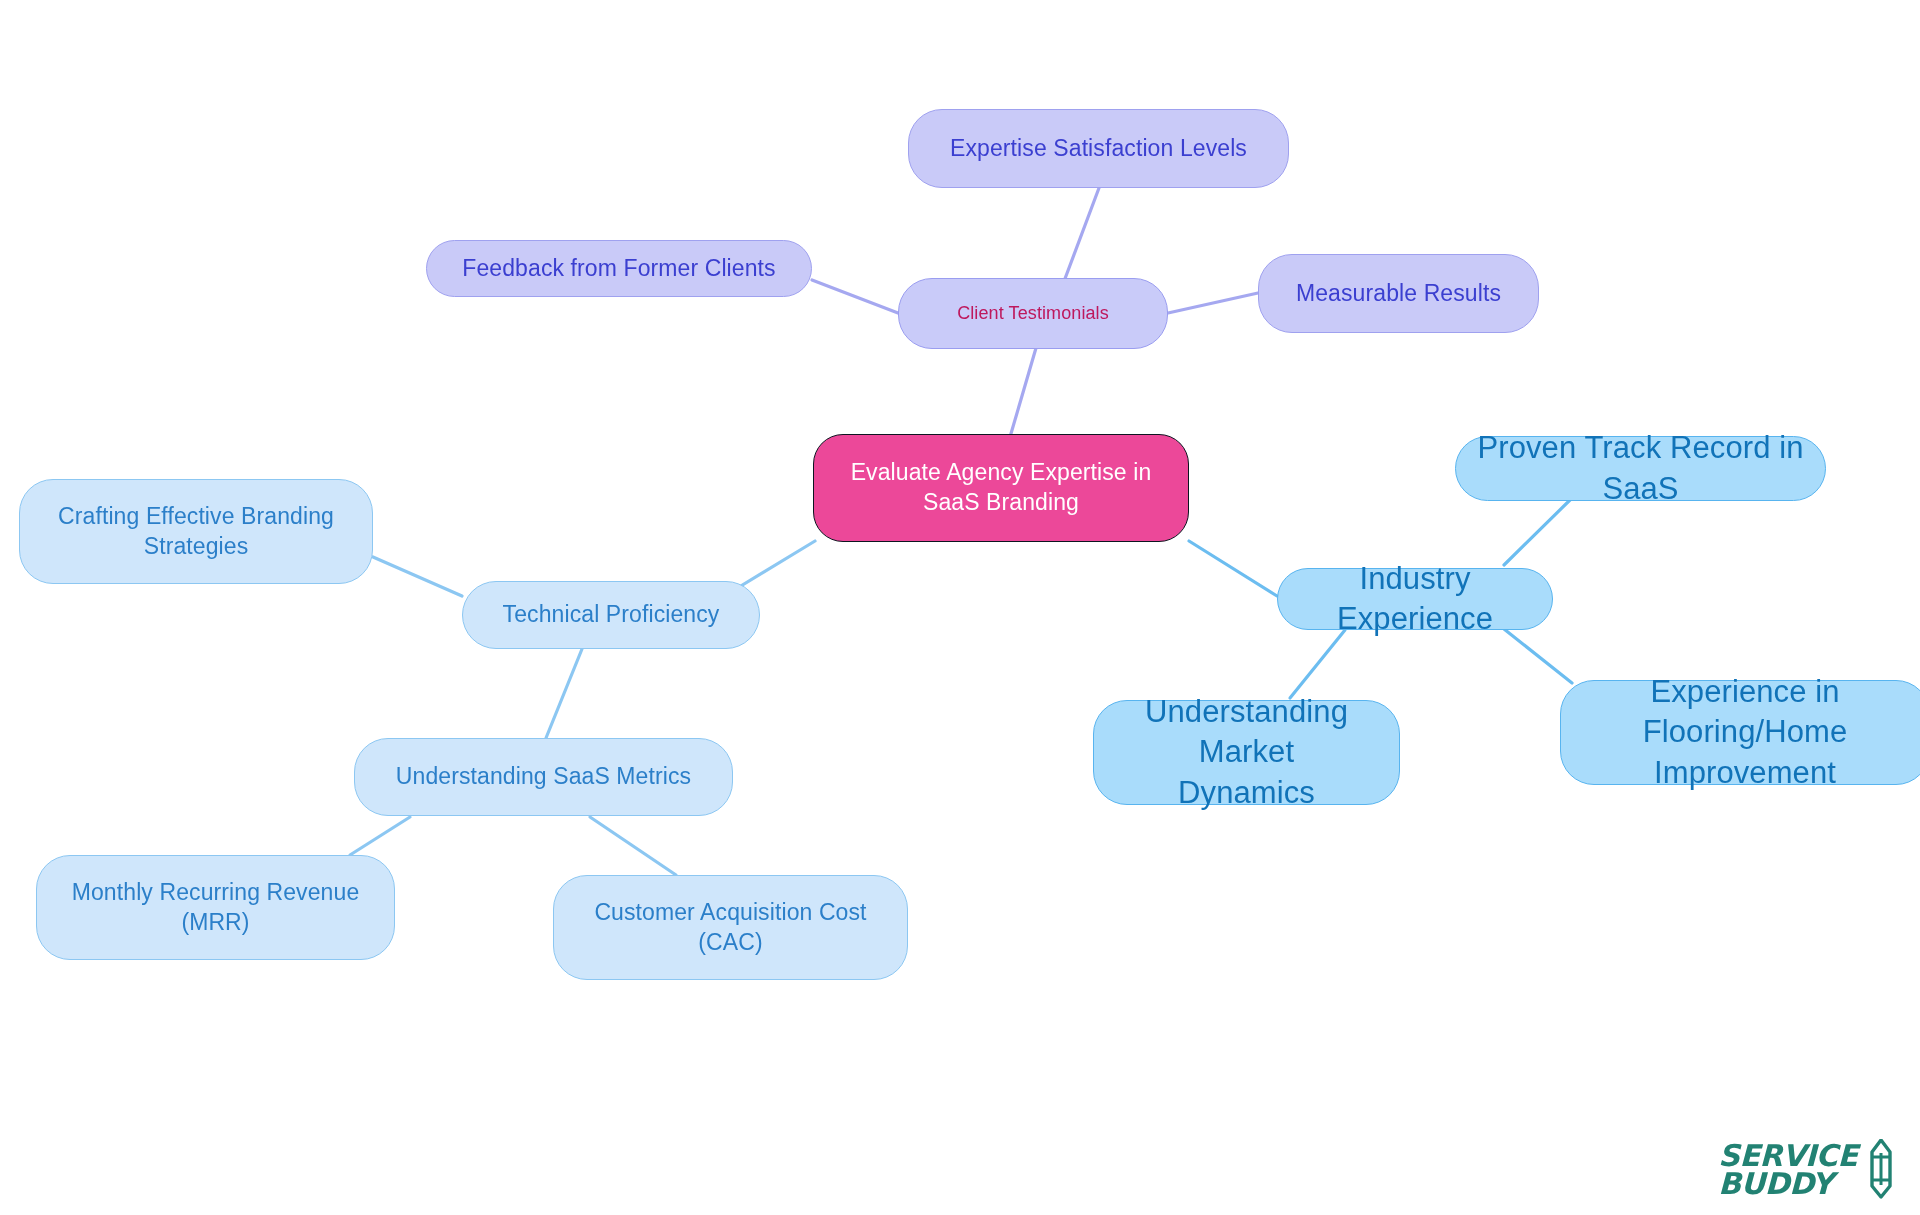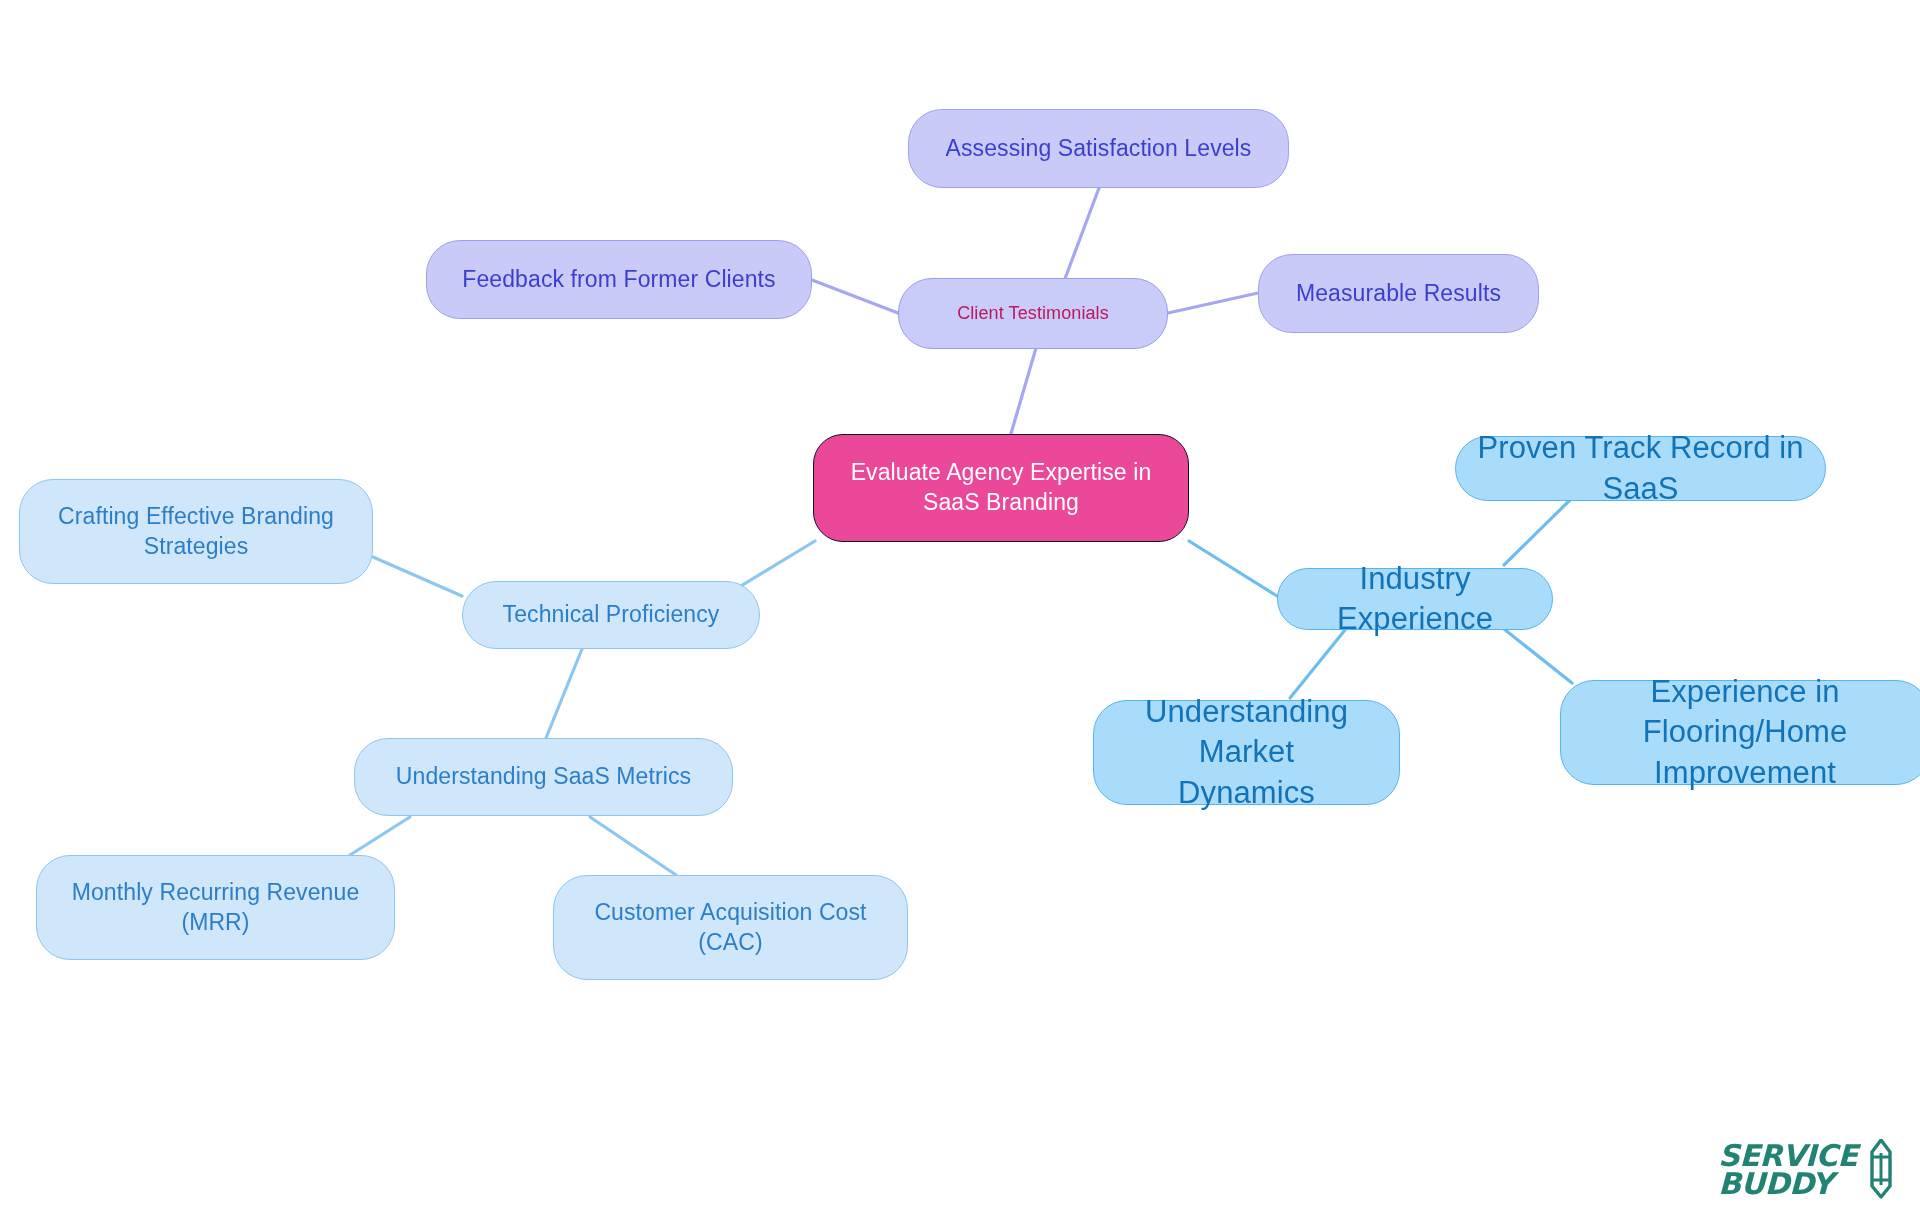--- a/index.html
+++ b/index.html
@@ -131,23 +131,23 @@
     <line x1="410" y1="817" x2="350" y2="855" stroke="#8cc7f2" stroke-width="3.2"></line>
 
     <line x1="590" y1="817" x2="676" y2="875" stroke="#8cc7f2" stroke-width="3.2"></line>
   </svg>
 
   <div class="node-box node-root" style="left:813px; top:434px; width:376px; height:108px;">Evaluate Agency Expertise in
 SaaS Branding</div>
 
   <div class="node-box node-purple-branch" style="left:898px; top:278px; width:270px; height:71px;">Client Testimonials</div>
 
-  <div class="node-box node-purple-leaf" style="left:908px; top:109px; width:381px; height:79px;">Assessing Satisfaction Levels</div>
+  <div class="node-box node-purple-leaf" style="left:908px; top:109px; width:381px; height:79px;">Expertise Satisfaction Levels</div>
 
-  <div class="node-box node-purple-leaf" style="left:426px; top:240px; width:386px; height:79px;">Feedback from Former Clients</div>
+  <div class="node-box node-purple-leaf" style="left:426px; top:240px; width:386px; height:57px;">Feedback from Former Clients</div>
 
   <div class="node-box node-purple-leaf" style="left:1258px; top:254px; width:281px; height:79px;">Measurable Results</div>
 
   <div class="node-box node-blue-strong" style="left:1277px; top:568px; width:276px; height:62px;">Industry Experience</div>
 
   <div class="node-box node-blue-strong" style="left:1455px; top:436px; width:371px; height:65px;">Proven Track Record in SaaS</div>
 
   <div class="node-box node-blue-strong" style="left:1560px; top:680px; width:370px; height:105px;">Experience in Flooring/Home
 Improvement</div>
 

